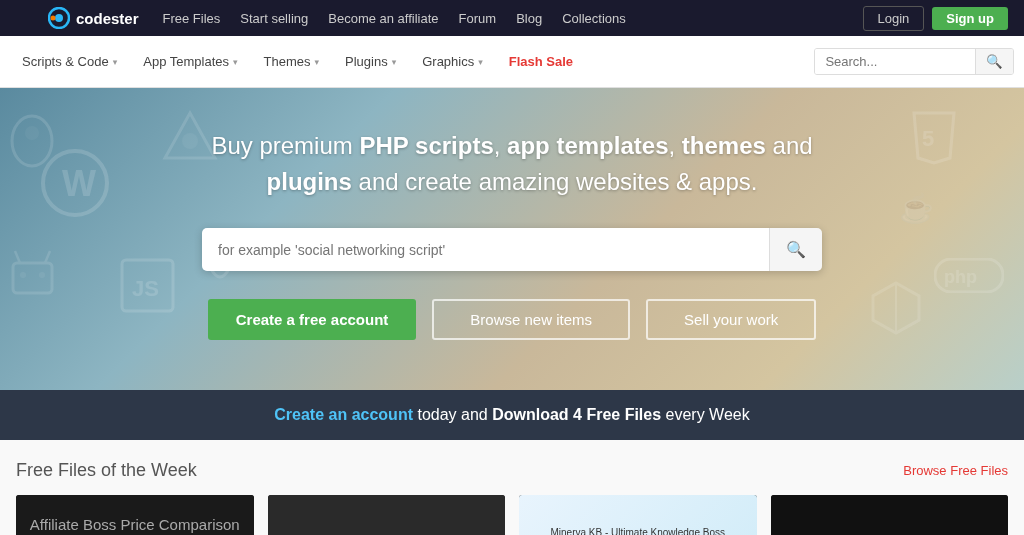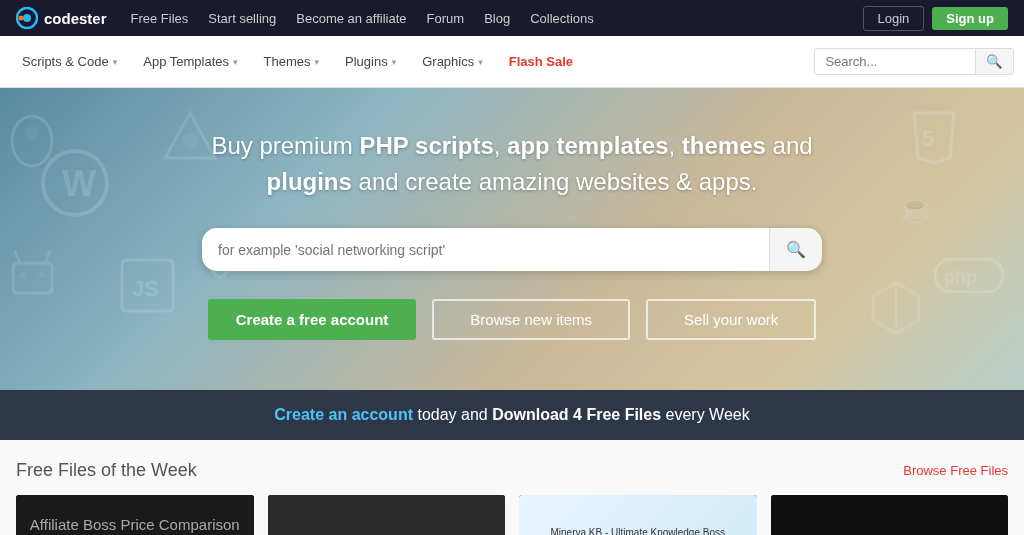--- a/index.html
+++ b/index.html
@@ -11,20 +11,21 @@
       height: 36px;
       display: flex;
       align-items: center;
       padding: 0 16px;
       justify-content: space-between;
     }
     .top-nav-left {
       display: flex;
       align-items: center;
       gap: 4px;
+      margin-left: 32px;
     }
     .logo {
       display: flex;
       align-items: center;
       gap: 6px;
       color: white;
       font-weight: bold;
       font-size: 15px;
       text-decoration: none;
       margin-right: 20px;
@@ -147,21 +148,21 @@
       margin-bottom: 28px;
       text-shadow: 0 1px 3px rgba(0,0,0,0.3);
       line-height: 1.5;
     }
     .hero h1 strong { font-weight: bold; }
     .hero-search {
       display: flex;
       width: 100%;
       max-width: 620px;
       margin-bottom: 28px;
-      border-radius: 15px;
+      border-radius: 5px;
       overflow: hidden;
       box-shadow: 0 2px 8px rgba(0,0,0,0.2);
     }
     .hero-search input {
       flex: 1;
       border: none;
       outline: none;
       padding: 12px 16px;
       font-size: 14px;
       color: #999;

